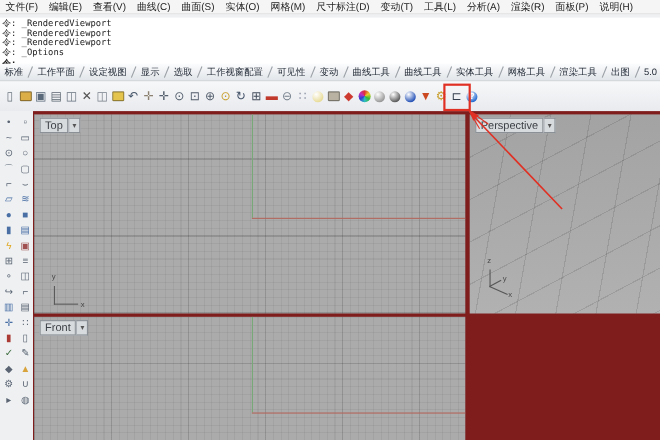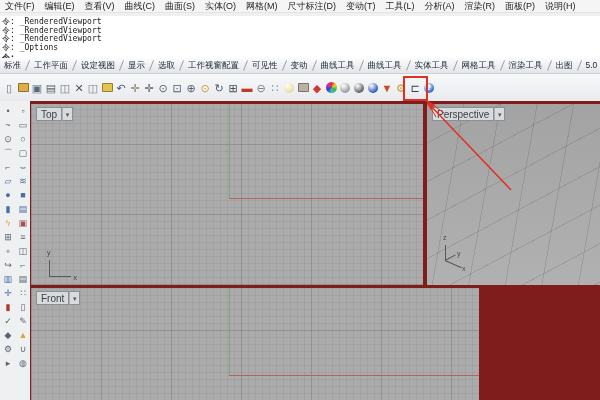--- a/index.html
+++ b/index.html
@@ -80,21 +80,21 @@
       repeating-linear-gradient(0deg,  rgba(0,0,0,0.05) 0 1px, transparent 1px 7px);
   }
   #vp-top   { left:1px;   top:3px;   width:392px; height:181px; }
   #vp-persp { left:397px; top:3px;   width:173px; height:181px;
     background:linear-gradient(180deg,#a3a3a3,#b0b0b0);
     background-image:
       repeating-linear-gradient(100deg, rgba(40,40,40,0.14) 0 1px, transparent 1px 36px),
       repeating-linear-gradient(152deg, rgba(40,40,40,0.14) 0 1px, transparent 1px 34px),
       linear-gradient(180deg,#a3a3a3,#b1b1b1);
   }
-  #vp-front { left:1px;   top:187px; width:448px; height:113px; }
+  #vp-front { left:1px;   top:187px; width:392px; height:113px; }
   #vp-right { left:397px; top:187px; width:173px; height:113px;
     background-color:#b3b8bc;
     background-image:
       repeating-linear-gradient(90deg, rgba(0,0,0,0.09) 0 1px, transparent 1px 70px),
       repeating-linear-gradient(0deg,  rgba(0,0,0,0.09) 0 1px, transparent 1px 70px),
       repeating-linear-gradient(90deg, rgba(0,0,0,0.045) 0 1px, transparent 1px 7px),
       repeating-linear-gradient(0deg,  rgba(0,0,0,0.045) 0 1px, transparent 1px 7px);
   }
 
   .vp-label { position:absolute; top:3px; left:5px; display:flex; font-size:10px; z-index:5; }

